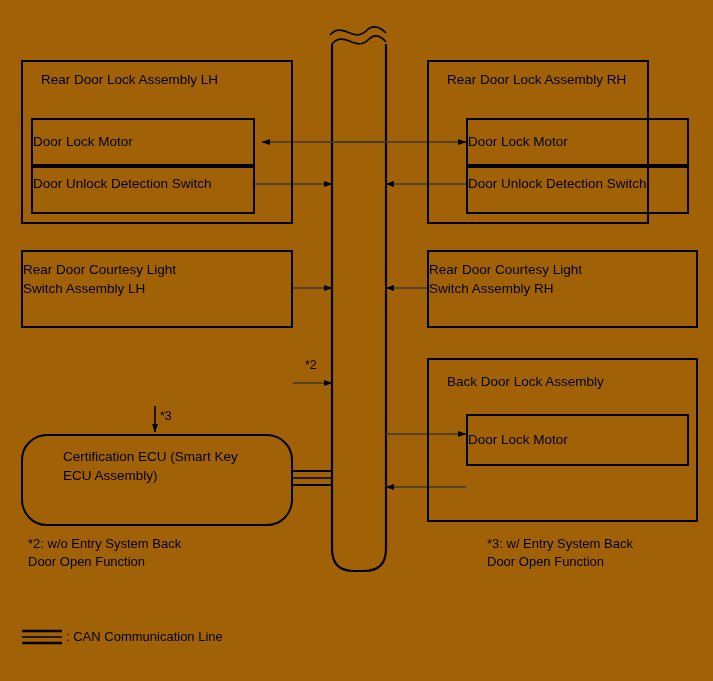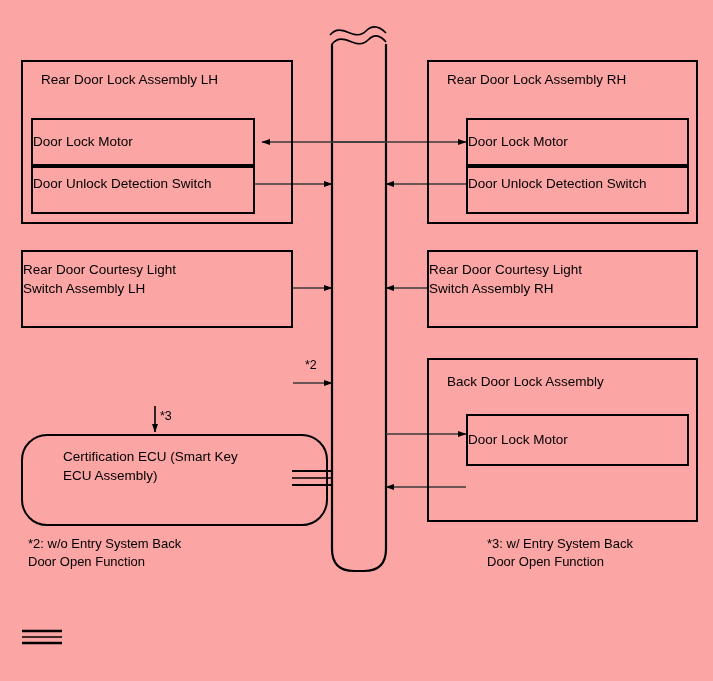--- a/index.html
+++ b/index.html
@@ -4,21 +4,21 @@
 <style>
   html, body {
     margin: 0;
     padding: 0;
     background: #ffffff;
   }
   #page {
     position: relative;
     width: 713px;
     height: 681px;
-    background: #fca5a5;
+    background: #a16207;
     font-family: "Liberation Sans", sans-serif;
     overflow: hidden;
   }
   #svg-layer {
     position: absolute;
     left: 0;
     top: 0;
     width: 713px;
     height: 681px;
   }
@@ -151,26 +151,26 @@
   <div class="node inner" style="left:31px; top:166px; width:224px; height:48px;">
     <div class="lbl center" style="top:6px;">Door Unlock Detection Switch</div>
   </div>
 
   <div class="node" style="left:21px; top:250px; width:272px; height:78px;">
     <div class="lbl center" style="top:8px;">Rear Door Courtesy Light
 Switch Assembly LH</div>
   </div>
 
 
-  <div class="node rounded" style="left:21px; top:434px; width:307px; height:92px;">
+  <div class="node rounded" style="left:21px; top:434px; width:272px; height:92px;">
     <div class="lbl left" style="top:11px; padding-left:40px;">Certification ECU (Smart Key
 ECU Assembly)</div>
   </div>
 
-  <div class="node" style="left:427px; top:60px; width:271px; height:164px;">
+  <div class="node" style="left:427px; top:60px; width:222px; height:164px;">
     <div class="lbl left top">Rear Door Lock Assembly RH</div>
   </div>
   <div class="node inner" style="left:466px; top:118px; width:223px; height:48px;">
     <div class="lbl center mid">Door Lock Motor</div>
   </div>
   <div class="node inner" style="left:466px; top:166px; width:223px; height:48px;">
     <div class="lbl center" style="top:6px;">Door Unlock Detection Switch</div>
   </div>
 
   <div class="node" style="left:427px; top:250px; width:271px; height:78px;">
@@ -187,14 +187,15 @@
 
   <div class="startext" style="left:305px; top:358px;">*2</div>
   <div class="startext" style="left:160px; top:409px;">*3</div>
 
   <div class="freetext" style="left:28px; top:535px; width:260px;">*2: w/o Entry System Back
 Door Open Function</div>
   <div class="freetext" style="left:487px; top:535px; width:260px;">*3: w/ Entry System Back
 Door Open Function</div>
 
 
+  <div class="freetext" style="left:66px; top:628px; width:260px;">: CAN Communication Line</div>
 
 </div>
 
 </body></html>

